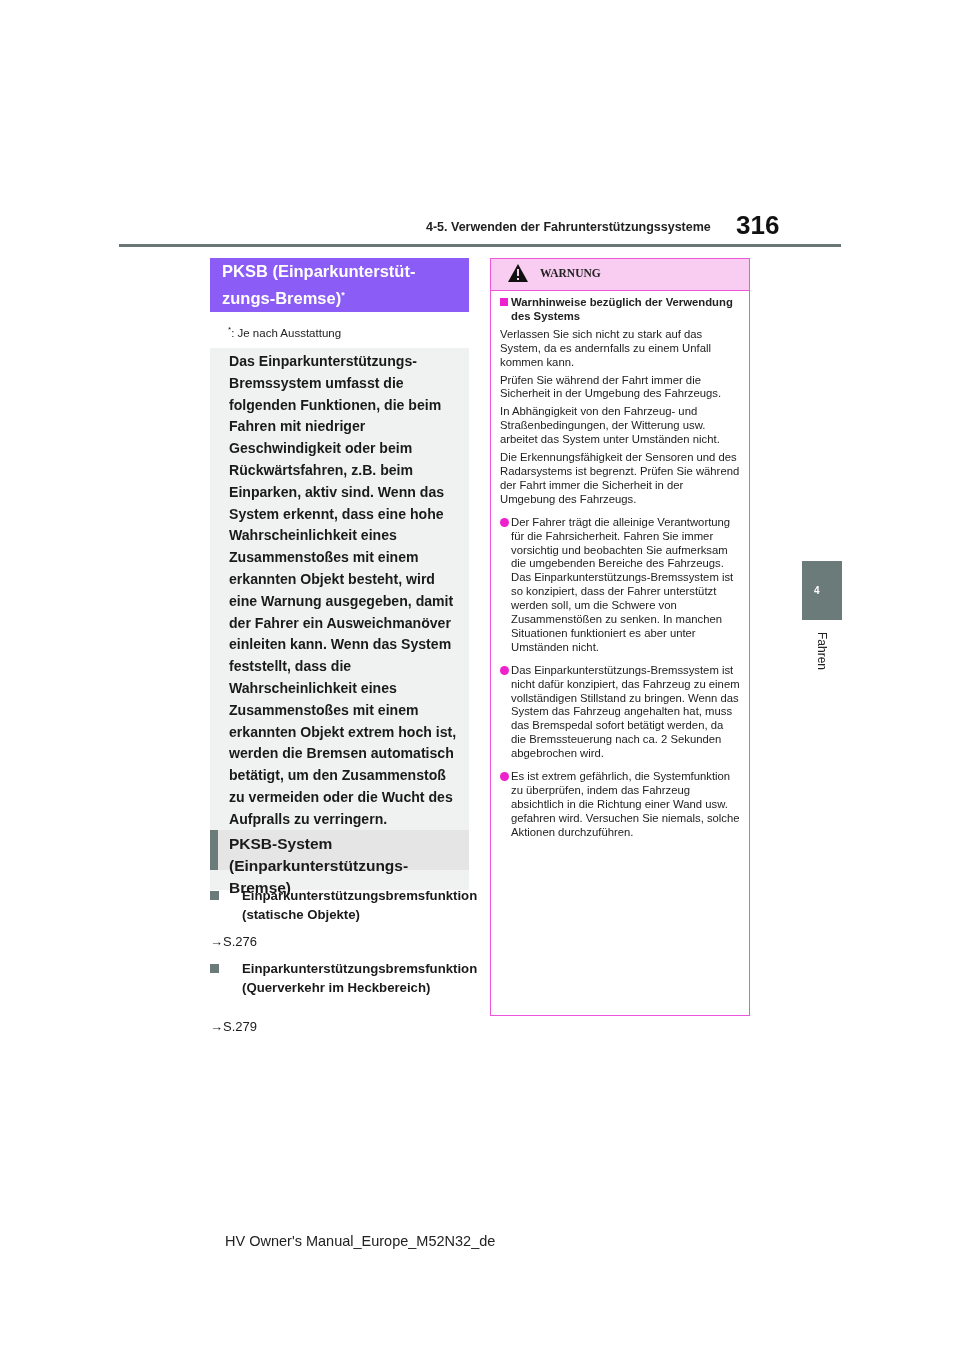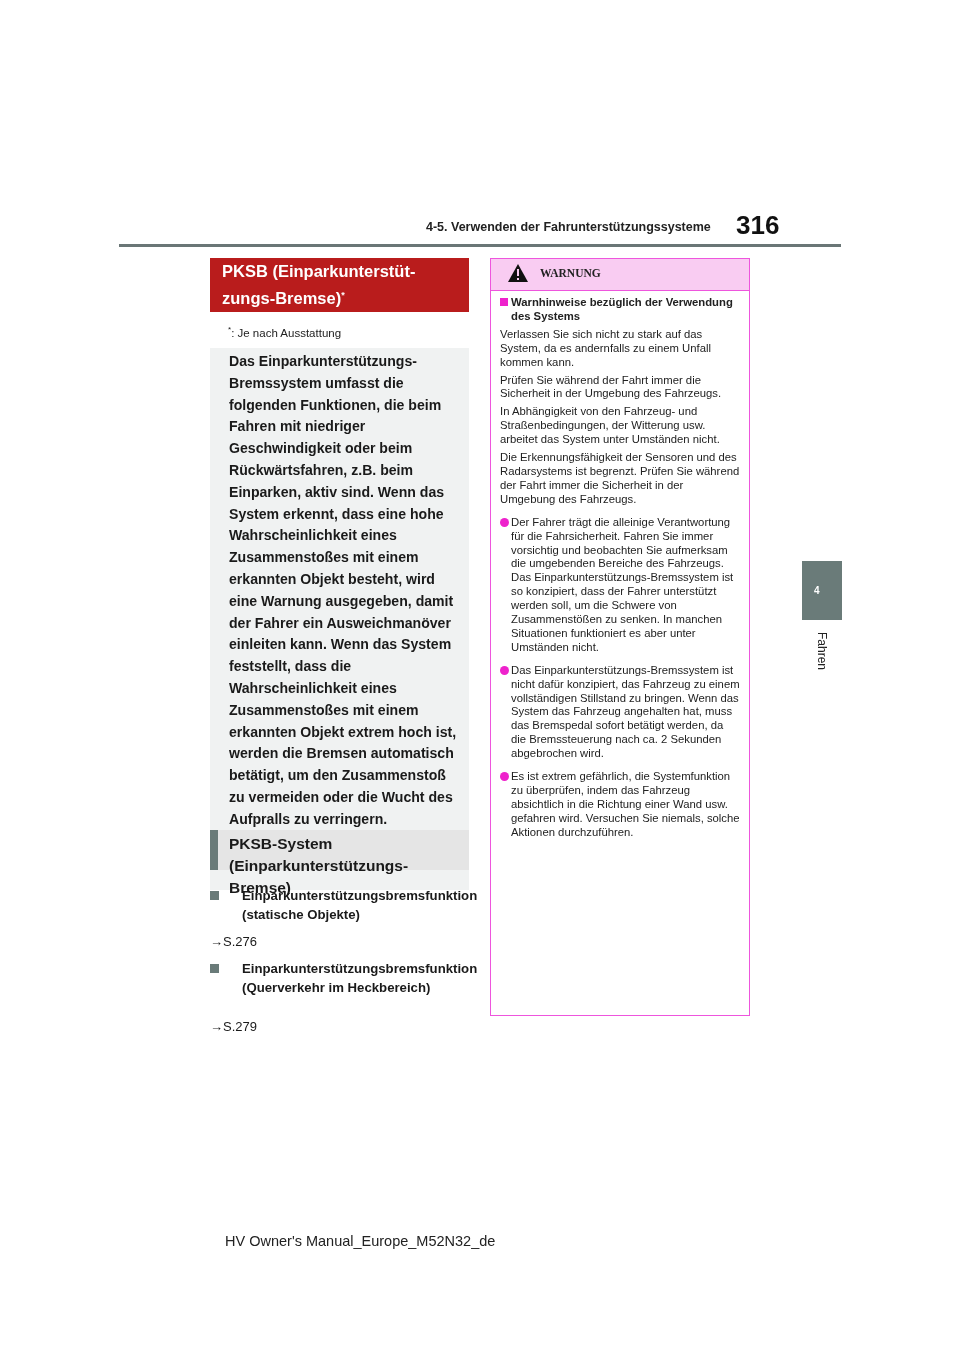--- a/index.html
+++ b/index.html
@@ -9,21 +9,21 @@
   .hdr-title { position:absolute; left:404px; top:220px; font-size:12.5px; font-weight:bold; color:#222;margin-left:22px; }
   .hdr-page { position:absolute; left:736px; top:210px; font-size:26px; font-weight:bold; color:#111; }
   .hdr-rule { position:absolute; left:119px; top:244px; width:722px; height:3px; background:#6a7676; }
 
   .side-tab { position:absolute; left:802px; top:561px; width:40px; height:59px; background:#6a7b79;
               color:#fff; font-size:10px; font-weight:bold; }
   .side-tab span { position:absolute; left:12px; top:24px; }
   .side-label { position:absolute; left:815px; top:632px; font-size:12px; color:#222;
                 writing-mode:vertical-rl; }
 
-  .h1box { position:absolute; left:210px; top:258px; width:259px; height:54px; background:#b91c1c;
+  .h1box { position:absolute; left:210px; top:258px; width:259px; height:54px; background:#8b5cf6;
            color:#fff; font-weight:bold; font-size:16.5px; line-height:27px; padding:0 0 0 12px; box-sizing:border-box; }
   .h1box sup { font-size:9px; vertical-align:top; position:relative; top:-3px; }
   .footnote { position:absolute; left:210px; top:325px; font-size:11.5px; color:#222;margin-left:18px; }
   .footnote sup { font-size:8px; }
 
   .introbox { position:absolute; left:210px; top:348px; width:259px; height:542px; background:#f0f2f2;
               box-sizing:border-box; padding:3px 10px 1px 19px; font-weight:bold; font-size:14.1px; line-height:21.8px; color:#1a1a1a; }
 
   .h2box { position:absolute; left:210px; top:830px; width:259px; height:40px; background:#e5e5e5;
            box-sizing:border-box; padding:3px 2px 0 19px; font-weight:bold; font-size:15.5px; line-height:22px; color:#1a1a1a;

